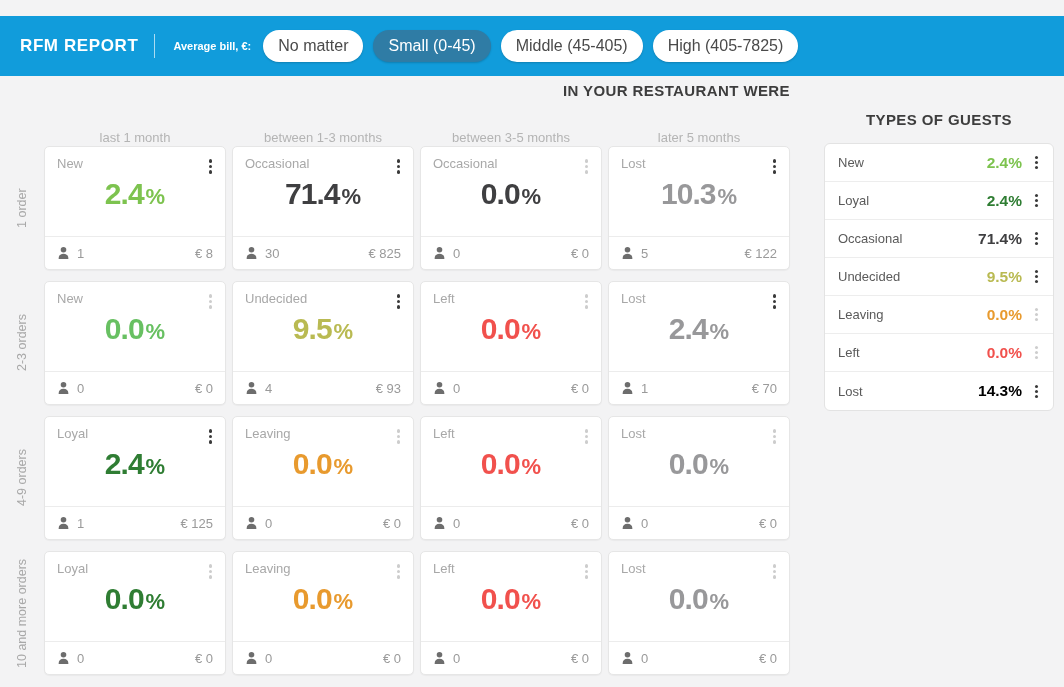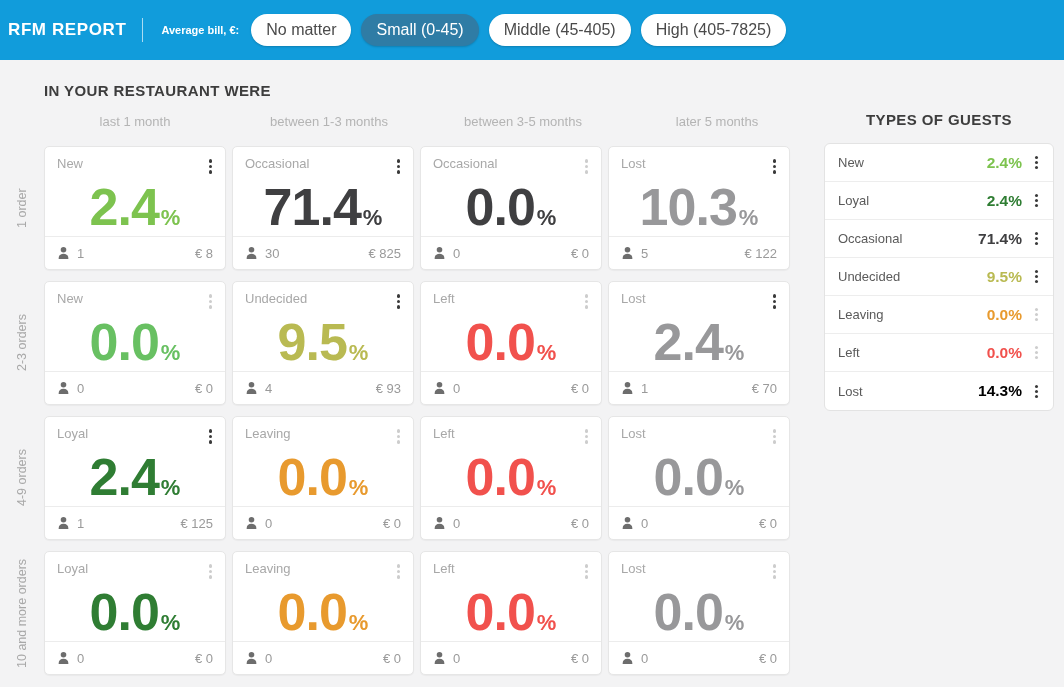--- a/index.html
+++ b/index.html
@@ -1,59 +1,59 @@
 <!DOCTYPE html>
 <html><head>
 <meta charset="utf-8">
 <style>
   * { margin:0; padding:0; box-sizing:border-box; }
   html,body { width:1064px; height:687px; }
   body { font-family:"Liberation Sans", sans-serif; background:#f3f3f4; }
   .wrap { position:relative; width:1064px; height:687px; background:#f3f3f4; overflow:hidden; }
 
   
-  .topbar { position:absolute; top:0; left:0; width:100%; height:60px; background:#119cdb;
-            display:flex; align-items:center; padding-left:8px; }
+  .topbar { position:absolute; top:16px; left:0; width:100%; height:60px; background:#119cdb;
+            display:flex; align-items:center; padding-left:20px; }
   .brand { color:#fff; font-size:17px; font-weight:600; letter-spacing:.6px; }
   .vsep { width:1px; height:24px; background:rgba(255,255,255,.65); margin:0 18px 0 16px; }
   .avg-label { color:#fff; font-size:11px; font-weight:700; margin-right:12px; }
   .pill { border:none; outline:none; cursor:pointer; font-family:inherit;
           font-size:16px; color:#4a4a4a; background:#fff; border-radius:16px;
           padding:7px 15px; margin-right:10px; box-shadow:0 1px 2px rgba(0,0,0,.18); }
   .pill.selected { background:#2f7ca5; color:#fff; }
 
   
-  .main-title { position:absolute; top:82px; left:44px; width:746px; text-align:left;
+  .main-title { position:absolute; top:82px; left:44px; width:746px; text-align:right;
                 font-size:15px; font-weight:700; color:#3d3d3d; letter-spacing:.4px; }
   .panel-title { position:absolute; top:111px; left:824px; width:230px; text-align:center;
                  font-size:15px; font-weight:700; color:#3d3d3d; letter-spacing:.4px; }
 
   
-  .col-headers { position:absolute; top:114px; left:44px; display:grid;
-                 grid-template-columns:repeat(4,182px); column-gap:12px; }
+  .col-headers { position:absolute; top:130px; left:44px; display:grid;
+                 grid-template-columns:repeat(4,182px); column-gap:6px; }
   .col-head { text-align:center; font-size:13px; color:#b4b4b4; }
 
   
   .row-labels { position:absolute; top:146px; left:0; width:44px; height:535px; }
   .row-label { position:absolute; left:0; width:44px; height:124px;
                display:flex; align-items:center; justify-content:center;
                writing-mode:vertical-rl; transform:rotate(180deg);
                font-size:12.5px; color:#a8a8a8; white-space:nowrap; }
 
   
   .grid { position:absolute; top:146px; left:44px; display:grid;
           grid-template-columns:repeat(4,182px); grid-template-rows:repeat(4,124px);
           column-gap:6px; row-gap:11px; }
   .card { position:relative; background:#fff; border:1px solid #e6e6e6; border-radius:5px;
           box-shadow:0 1px 1px rgba(0,0,0,.04); }
   .card-head { display:flex; justify-content:space-between; align-items:flex-start;
                padding:9px 11px 0 12px; }
   .seg-label { font-size:13px; color:#a8a8a8; }
   .card-value { position:absolute; top:30px; left:0; right:0; text-align:center; white-space:nowrap; }
-  .num { font-size:52px; font-weight:700; letter-spacing:-1px; }
+  .num { font-size:30px; font-weight:700; letter-spacing:-1px; }
   .pct { font-size:22px; font-weight:700; margin-left:2px; }
   .card-foot { position:absolute; bottom:0; left:0; right:0; height:33px;
                border-top:1px solid #ececec; display:flex; justify-content:space-between;
                align-items:center; padding:0 12px; }
   .guests { display:flex; align-items:center; gap:7px; }
   .guest-icon svg { display:block; fill:#6d6d6d; }
   .count, .amount { font-size:13px; color:#9a9a9a; }
 
   
   .kebab { display:flex; flex-direction:column; gap:2px; padding:3px 2px; cursor:pointer; }

